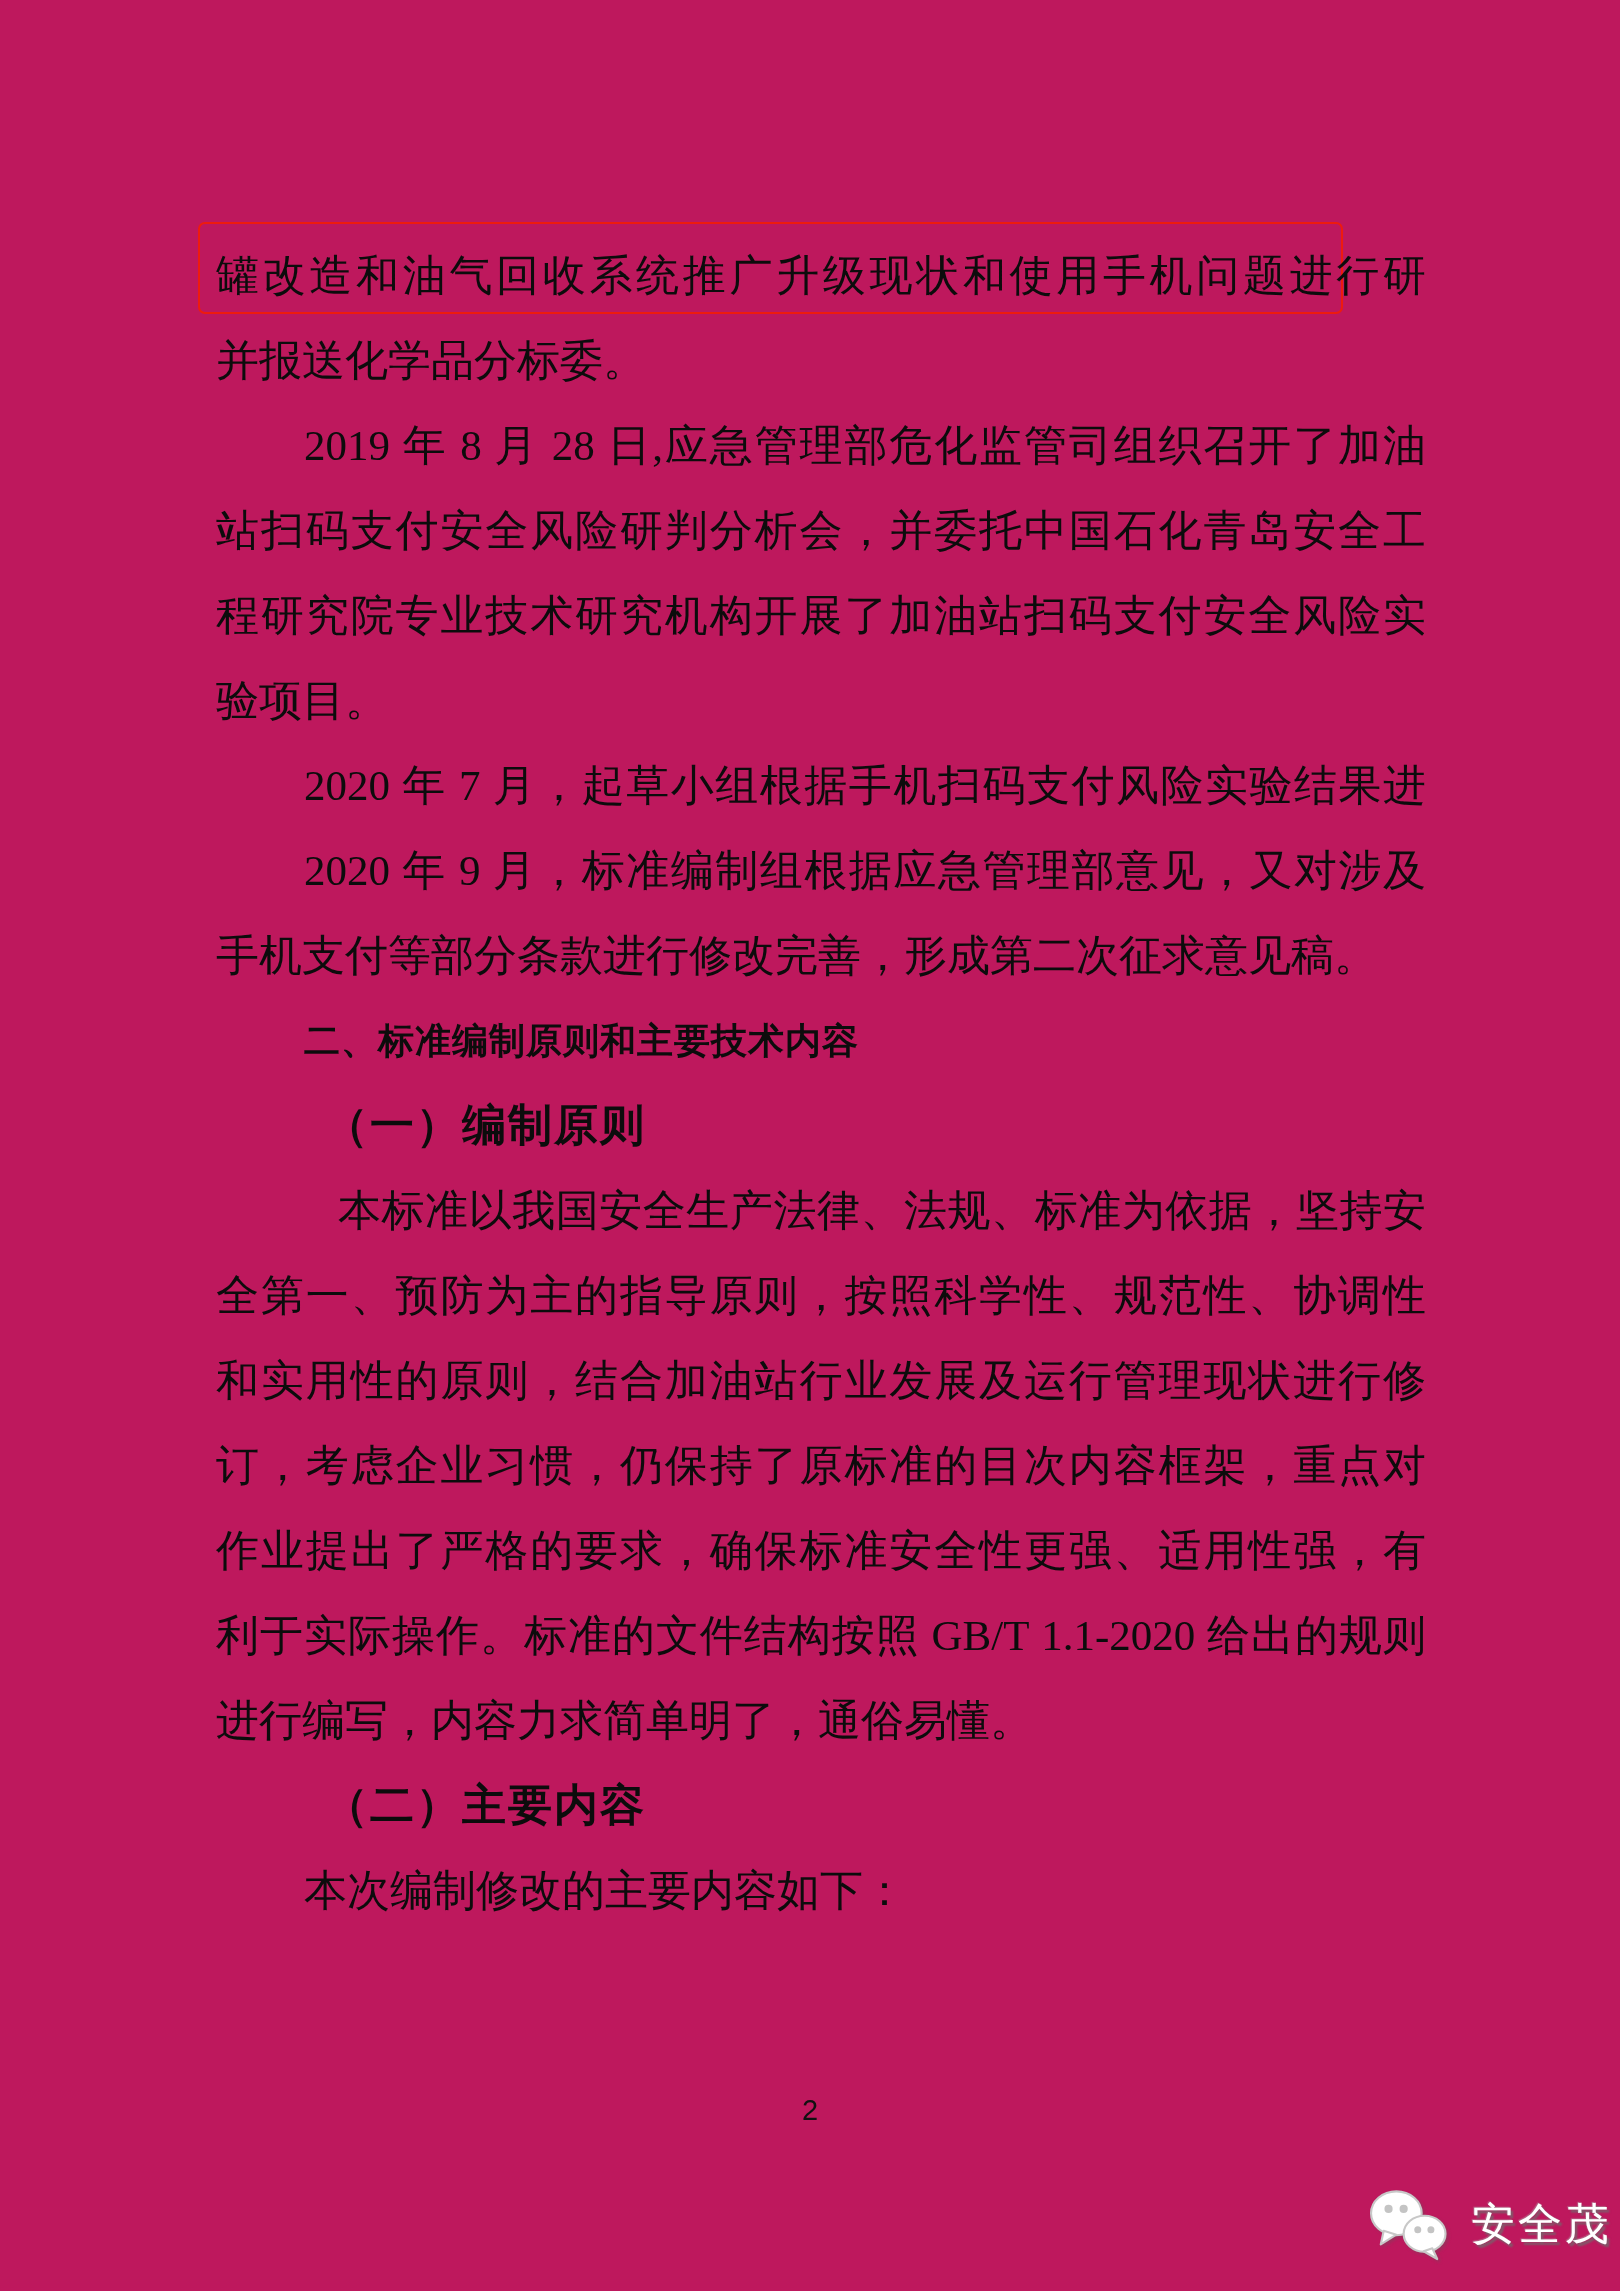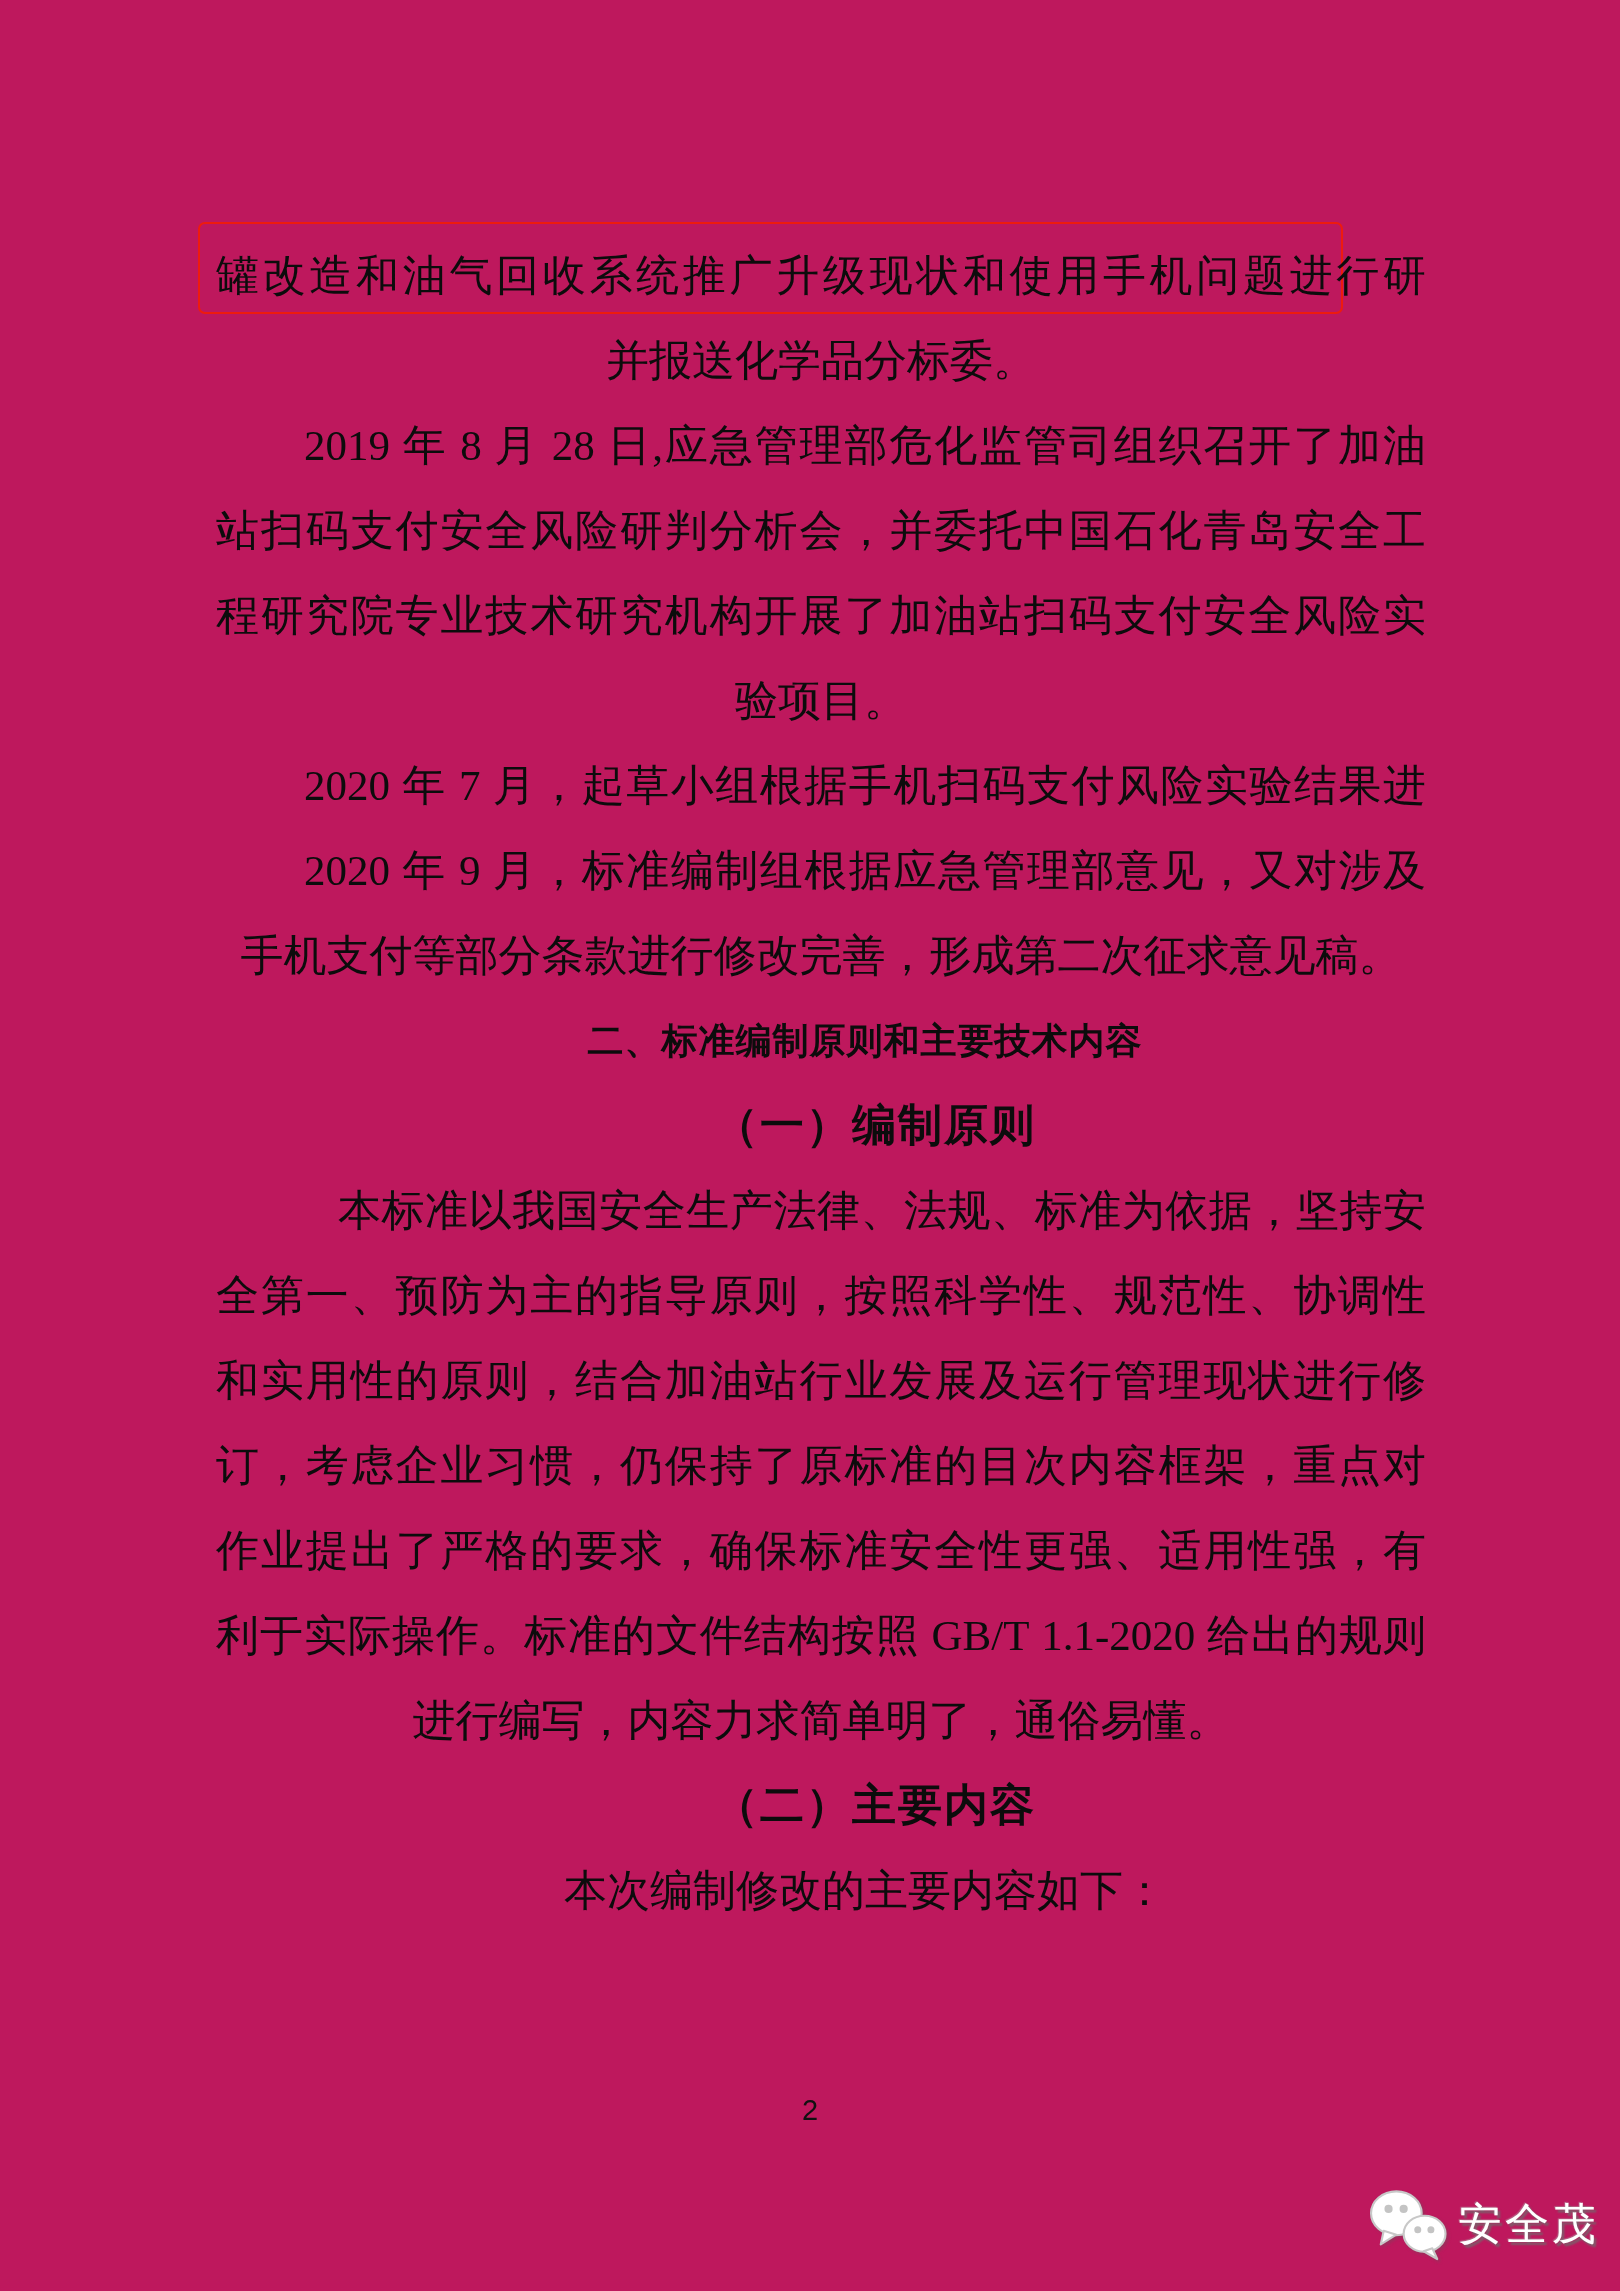--- a/index.html
+++ b/index.html
@@ -23,21 +23,20 @@
     top: 233px;
     width: 1210px;
   }
   .line {
     height: 85px;
     line-height: 85px;
     font-size: 43px;
     white-space: nowrap;
     word-break: keep-all;
     font-kerning: none;
-    text-align: center;
   }
   .line.justify {
     white-space: normal;
     text-align: justify;
     text-align-last: justify;
   }
   .line.heading1 {
     font-family: "Liberation Sans", "DejaVu Sans", sans-serif;
     font-weight: 700;
     font-size: 36px;
@@ -71,21 +70,21 @@
     color: #111111;
   }
   
   #watermark {
     position: absolute;
     left: 1368px;
     top: 2186px;
     height: 76px;
     display: flex;
     align-items: center;
-    gap: 8px;
+    gap: 21px;
   }
   #watermark svg {
     filter: drop-shadow(2px 2.5px 1.5px rgba(90,90,90,0.35));
   }
   #watermark .brand {
     font-family: "Liberation Sans", "DejaVu Sans", sans-serif;
     font-size: 44px;
     letter-spacing: 2.9px;
     color: #ffffff;
     text-shadow: 2.5px 3.4px 2px rgba(110,110,110,0.75),

